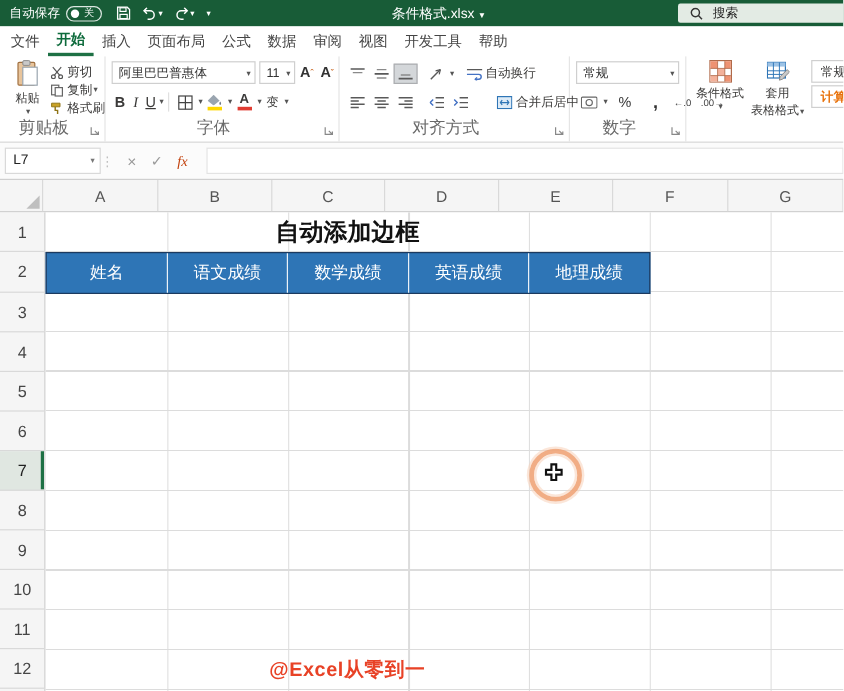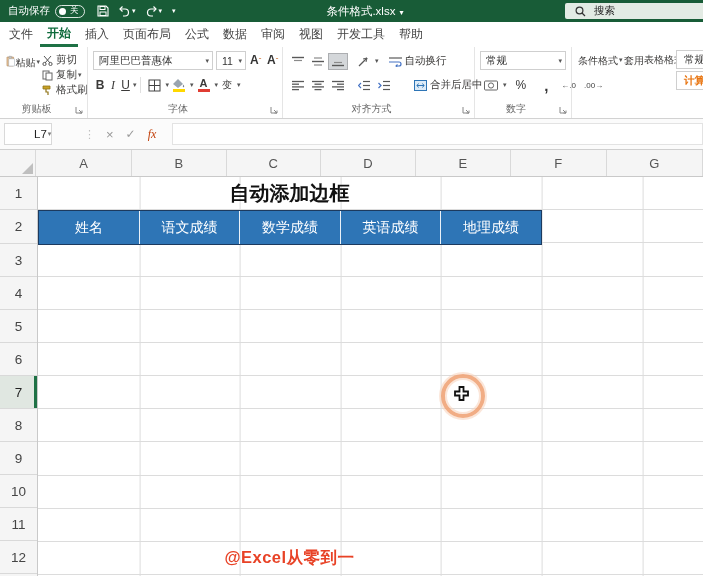--- a/index.html
+++ b/index.html
@@ -27,47 +27,47 @@
   .tab.active { color:#0E6B3C; font-weight:bold; border-bottom:3px solid #1E7145; padding-bottom:2px; }
 
   
   .ribbon { position:absolute; left:0; top:47px; width:703px; height:72px; background:#fff; border-bottom:1px solid #D2D2D2; font-size:10.5px; color:#3B3A39; }
   .rgroup { position:absolute; top:0; height:71px; border-right:1px solid #E5E5E5; }
   .g-clip   { left:0;   width:88px; }
   .g-font   { left:88px;  width:195px; }
   .g-align  { left:283px; width:192px; }
   .g-num    { left:475px; width:97px; }
   .g-styles { left:572px; width:131px; border-right:none; }
-  .glabel { position:absolute; bottom:2px; left:0; right:14px; text-align:center; font-size:10px; color:#696969; }
+  .glabel { position:absolute; bottom:2px; left:0; right:14px; text-align:center; font-size:14px; color:#696969; }
   .launcher { position:absolute; right:3px; bottom:4px; width:9px; height:9px; }
   .combo { position:absolute; height:19px; border:1px solid #CFCFCF; background:#fff; display:flex; align-items:center; font-size:10.5px; color:#333; }
   .combo .cval { margin-left:5px; white-space:nowrap; overflow:hidden; flex:1; }
   .combo .mini-dd { color:#555; margin-right:3px; font-size:7px; }
   .rowflex { position:absolute; display:flex; align-items:center; }
   .tbtn { display:flex; align-items:center; justify-content:center; padding:2px 3px; border:1px solid transparent; }
   .tbtn.sel { background:#D4D7DA; border:1px solid #ACAEB1; }
   .vsep { width:1px; height:16px; background:#E0E0E0; margin:0 3px; }
-  .bigbtn { position:absolute; display:flex; flex-direction:row; align-items:center;text-align:right; }
+  .bigbtn { position:absolute; display:flex; flex-direction:column; align-items:center;text-align:right; }
   .bigbtn .blabel { font-size:10px; margin-top:2px; white-space:nowrap; }
   .srow { position:absolute; display:flex; align-items:center; font-size:10.5px; white-space:nowrap; }
   .srow svg { margin-right:3px; }
   .bi { font-weight:bold; font-size:12px; width:14px; text-align:center; }
   .it { font-style:italic; font-family:"Liberation Serif","DejaVu Serif",serif; font-size:12px; width:12px; text-align:center; }
   .un { font-size:12px; text-decoration:underline; width:13px; text-align:center; }
   .acolor { font-size:11px; font-weight:bold; line-height:10px; display:flex; flex-direction:column; align-items:center; }
   .bar { width:12px; height:3px; margin-top:1px; }
   .grow { font-size:12px; font-weight:bold; color:#333; }
   .sup { font-size:8px; vertical-align:super; color:#C55A11; }
   .stylebox { position:absolute; width:70px; height:19px; border:1px solid #CFCFCF; background:#fff; font-size:10.5px; display:flex; align-items:center; padding-left:7px; white-space:nowrap; }
   .stylebox.calc { color:#E8720C; font-weight:bold; }
   .numglyph { font-size:12px; color:#333; margin:0 5px; }
 
   
   .fbar { position:absolute; left:0; top:119px; width:703px; height:31px; background:#FBFBFB; border-bottom:1px solid #CFCFCF; }
-  .namebox { position:absolute; left:4px; top:4px; width:48px; height:22px; background:#fff; border:1px solid #D9D9D9; display:flex; align-items:center;padding-left:23px; }
+  .namebox { position:absolute; left:4px; top:4px; width:80px; height:22px; background:#fff; border:1px solid #D9D9D9; display:flex; align-items:center; }
   .namebox .nval { font-size:11.5px; color:#222; margin-left:6px; flex:1; }
   .namebox .mini-dd { color:#777; margin-right:4px; font-size:7px; }
   .fbtns { position:absolute; left:84px; top:4px; height:22px; display:flex; align-items:center; gap:12px; color:#999; }
   .fbtns .dots { font-size:11px; color:#C0C0C0; letter-spacing:-1px; }
   .fbtns .fx { font-style:italic; font-family:"Liberation Serif","DejaVu Serif",serif; font-size:12px; color:#c2410c; font-weight:normal; }
   .finput { position:absolute; left:172px; top:4px; right:0; height:22px; background:#fff; border:1px solid #E3E3E3; }
 
   
   .colheads { position:absolute; left:0; top:150px; width:703px; height:27px; background:#F5F5F5; display:flex; border-bottom:1px solid #C9C9C9; }
   .ch { border-right:1px solid #D9D9D9; display:flex; align-items:center; justify-content:center; font-size:13px; color:#555; }

